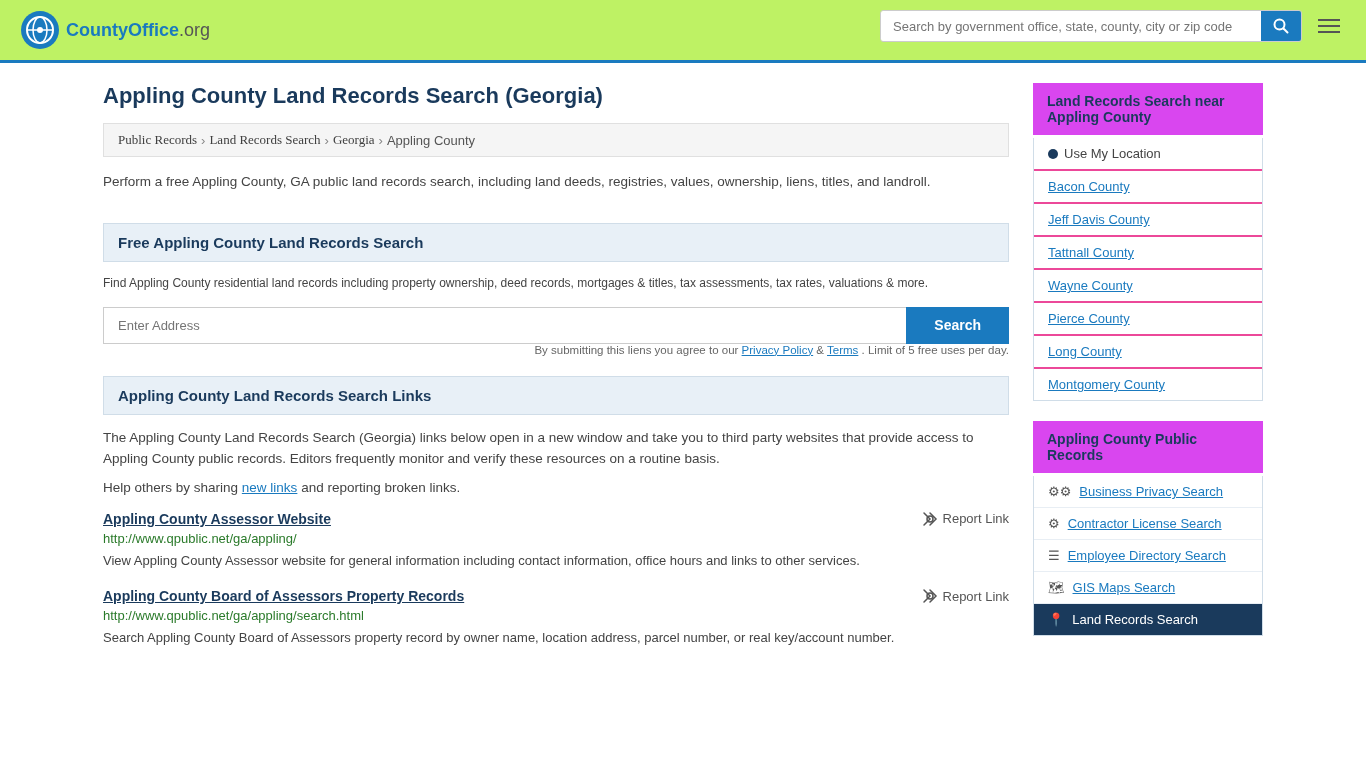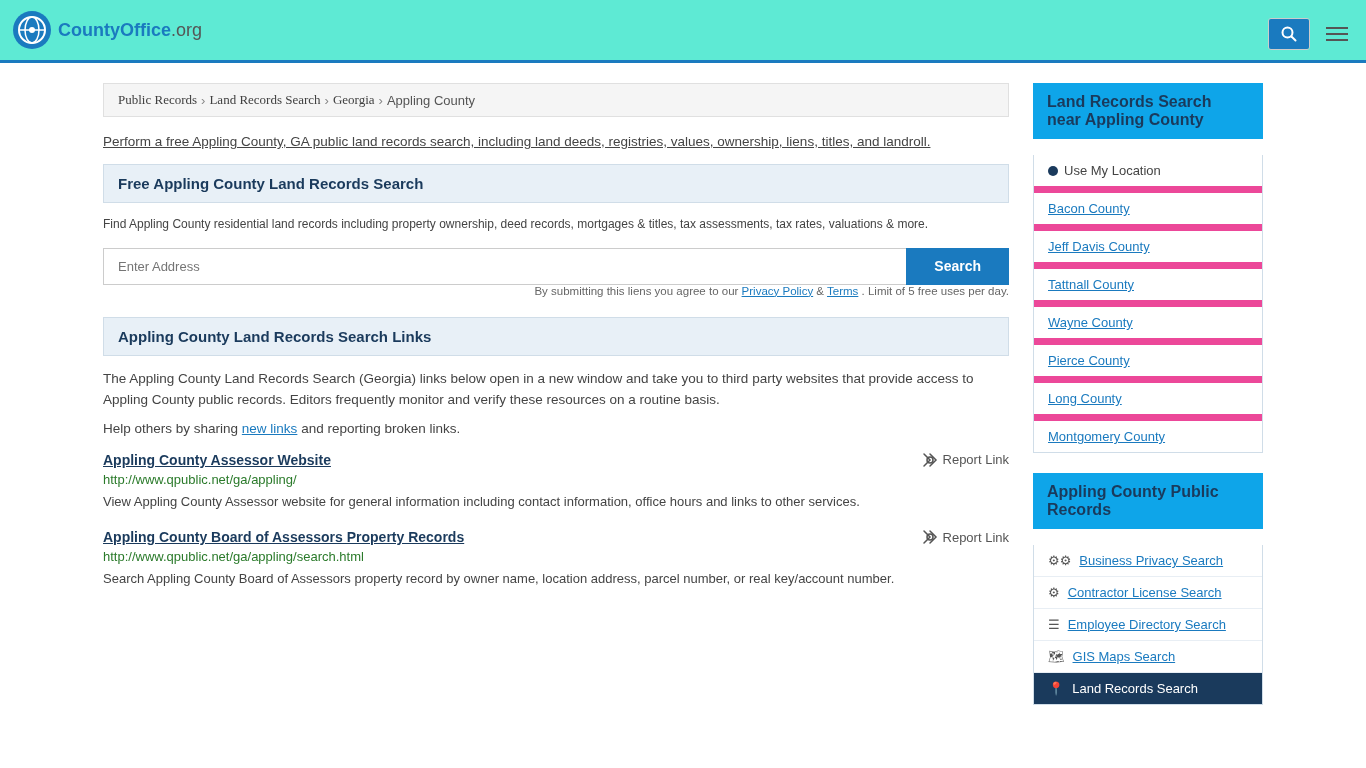--- a/index.html
+++ b/index.html
@@ -1,24 +1,24 @@
 <!DOCTYPE html>
 <html><head>
   <meta charset="utf-8">
   <style>
     * { box-sizing: border-box; margin: 0; padding: 0; }
     body { font-family: Arial, sans-serif; font-size: 14px; color: #333; background: #fff; }
 
     
     #header {
-      background: #5eead4;
+      background: #bef264;
       border-bottom: 3px solid #1a7abf;
-      padding: 10px 12px;
-      display: flex;
-      align-items: flex-end;
+      padding: 10px 20px;
+      display: flex;
+      align-items: flex-start;
       justify-content: space-between;
     }
     #logo-area {
       display: flex;
       align-items: center;
       gap: 6px;
     }
     #logo-icon {
       width: 40px;
       height: 40px;
@@ -109,22 +109,21 @@
       text-decoration: none;
       font-family: Liberation Serif, serif;
     }
     .breadcrumb-sep { color: #888; }
 
     
     #description-text {
       font-size: 13.5px;
       color: #444;
       line-height: 1.6;
-      margin-bottom: 11px;
-      text-decoration: underline;
+      margin-bottom: 30px;
     }
 
     
     .section-header {
       background: #e8f0f7;
       border: 1px solid #d0dde8;
       padding: 10px 14px;
       font-size: 15px;
       font-weight: bold;
       color: #1a3a5c;
@@ -230,34 +229,34 @@
       font-size: 13px;
       color: #444;
       line-height: 1.5;
     }
 
     
     .sidebar-box {
       margin-bottom: 20px;
     }
     .sidebar-header {
-      background: #0ea5e9;
+      background: #d946ef;
       padding: 10px 14px;
-      font-size: 16px;
+      font-size: 14px;
       font-weight: bold;
       color: #1a3a5c;
-      margin-bottom: 16px;
+      margin-bottom: 3px;
     }
     .sidebar-list {
       border: 1px solid #d0dde8;
       border-top: none;
     }
     .sidebar-list-item {
       padding: 8px 14px;
-      border-bottom: 7px solid #ec4899;
+      border-bottom: 2px solid #ec4899;
       font-size: 13px;
     }
     .sidebar-list-item:last-child { border-bottom: none; }
     .sidebar-list-item a {
       color: #1a7abf;
       text-decoration: underline;
       cursor: pointer;
     }
     .sidebar-list-item.use-location {
       display: flex;
@@ -316,38 +315,40 @@
       <ellipse cx="20" cy="20" rx="7" ry="13" fill="none" stroke="#fff" stroke-width="1.5"></ellipse>
       <line x1="7" y1="20" x2="33" y2="20" stroke="#fff" stroke-width="1.5"></line>
       <circle cx="20" cy="20" r="3" fill="#fff"></circle>
     </svg>
     <div>
       <span style="color:#1a7abf;font-weight:bold;font-size:18px;">CountyOffice</span><span style="color:#555;font-size:18px;">.org</span>
     </div>
   </div>
   <div id="header-right">
     <div id="search-bar-container">
+      <input id="header-search-input" type="text" placeholder="Search by government office, state, county, city or zip code" style="">
       <button id="header-search-btn">
         <svg width="16" height="16" viewBox="0 0 16 16" fill="none">
           <circle cx="6.5" cy="6.5" r="5" stroke="white" stroke-width="2"></circle>
           <line x1="10.5" y1="10.5" x2="14.5" y2="14.5" stroke="white" stroke-width="2" stroke-linecap="round"></line>
         </svg>
       </button>
     </div>
     <button id="hamburger-btn">
       <span></span>
       <span></span>
       <span></span>
     </button>
   </div>
 </div>
 
 <div id="content-wrapper">
 
   <div id="main-content">
+    <h1 id="page-title">Appling County Land Records Search (Georgia)</h1>
 
     <div id="breadcrumb">
       <a href="#">Public Records</a>
       <span class="breadcrumb-sep">›</span>
       <a href="#">Land Records Search</a>
       <span class="breadcrumb-sep">›</span>
       <a href="#">Georgia</a>
       <span class="breadcrumb-sep">›</span>
       <span>Appling County</span>
     </div>

